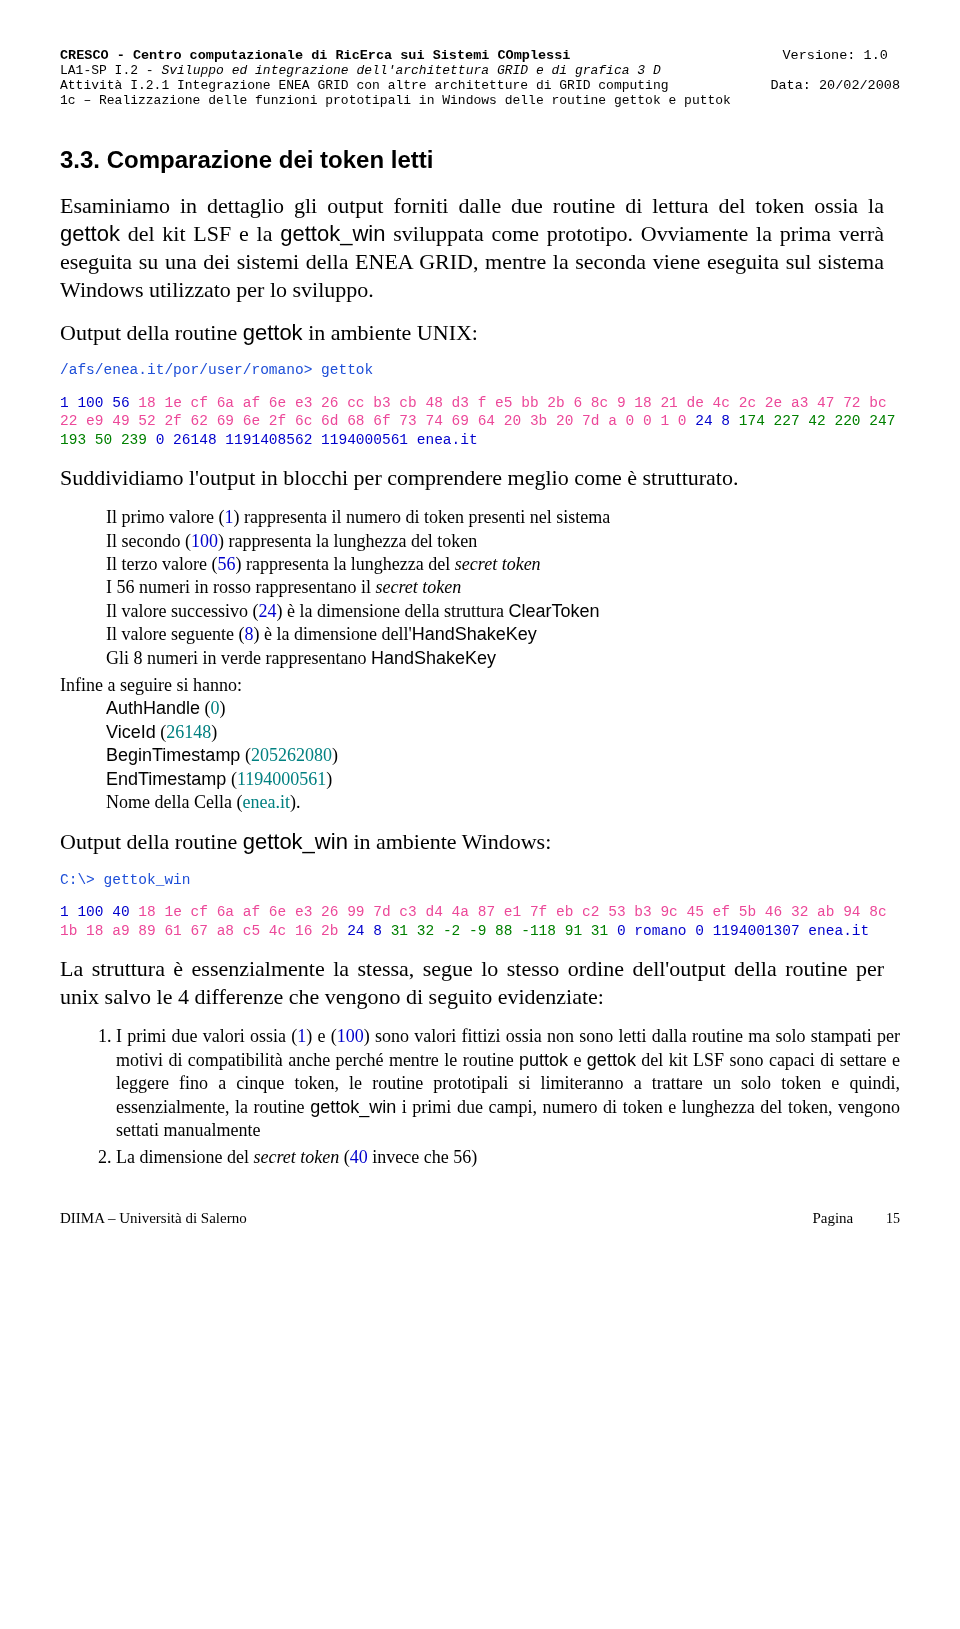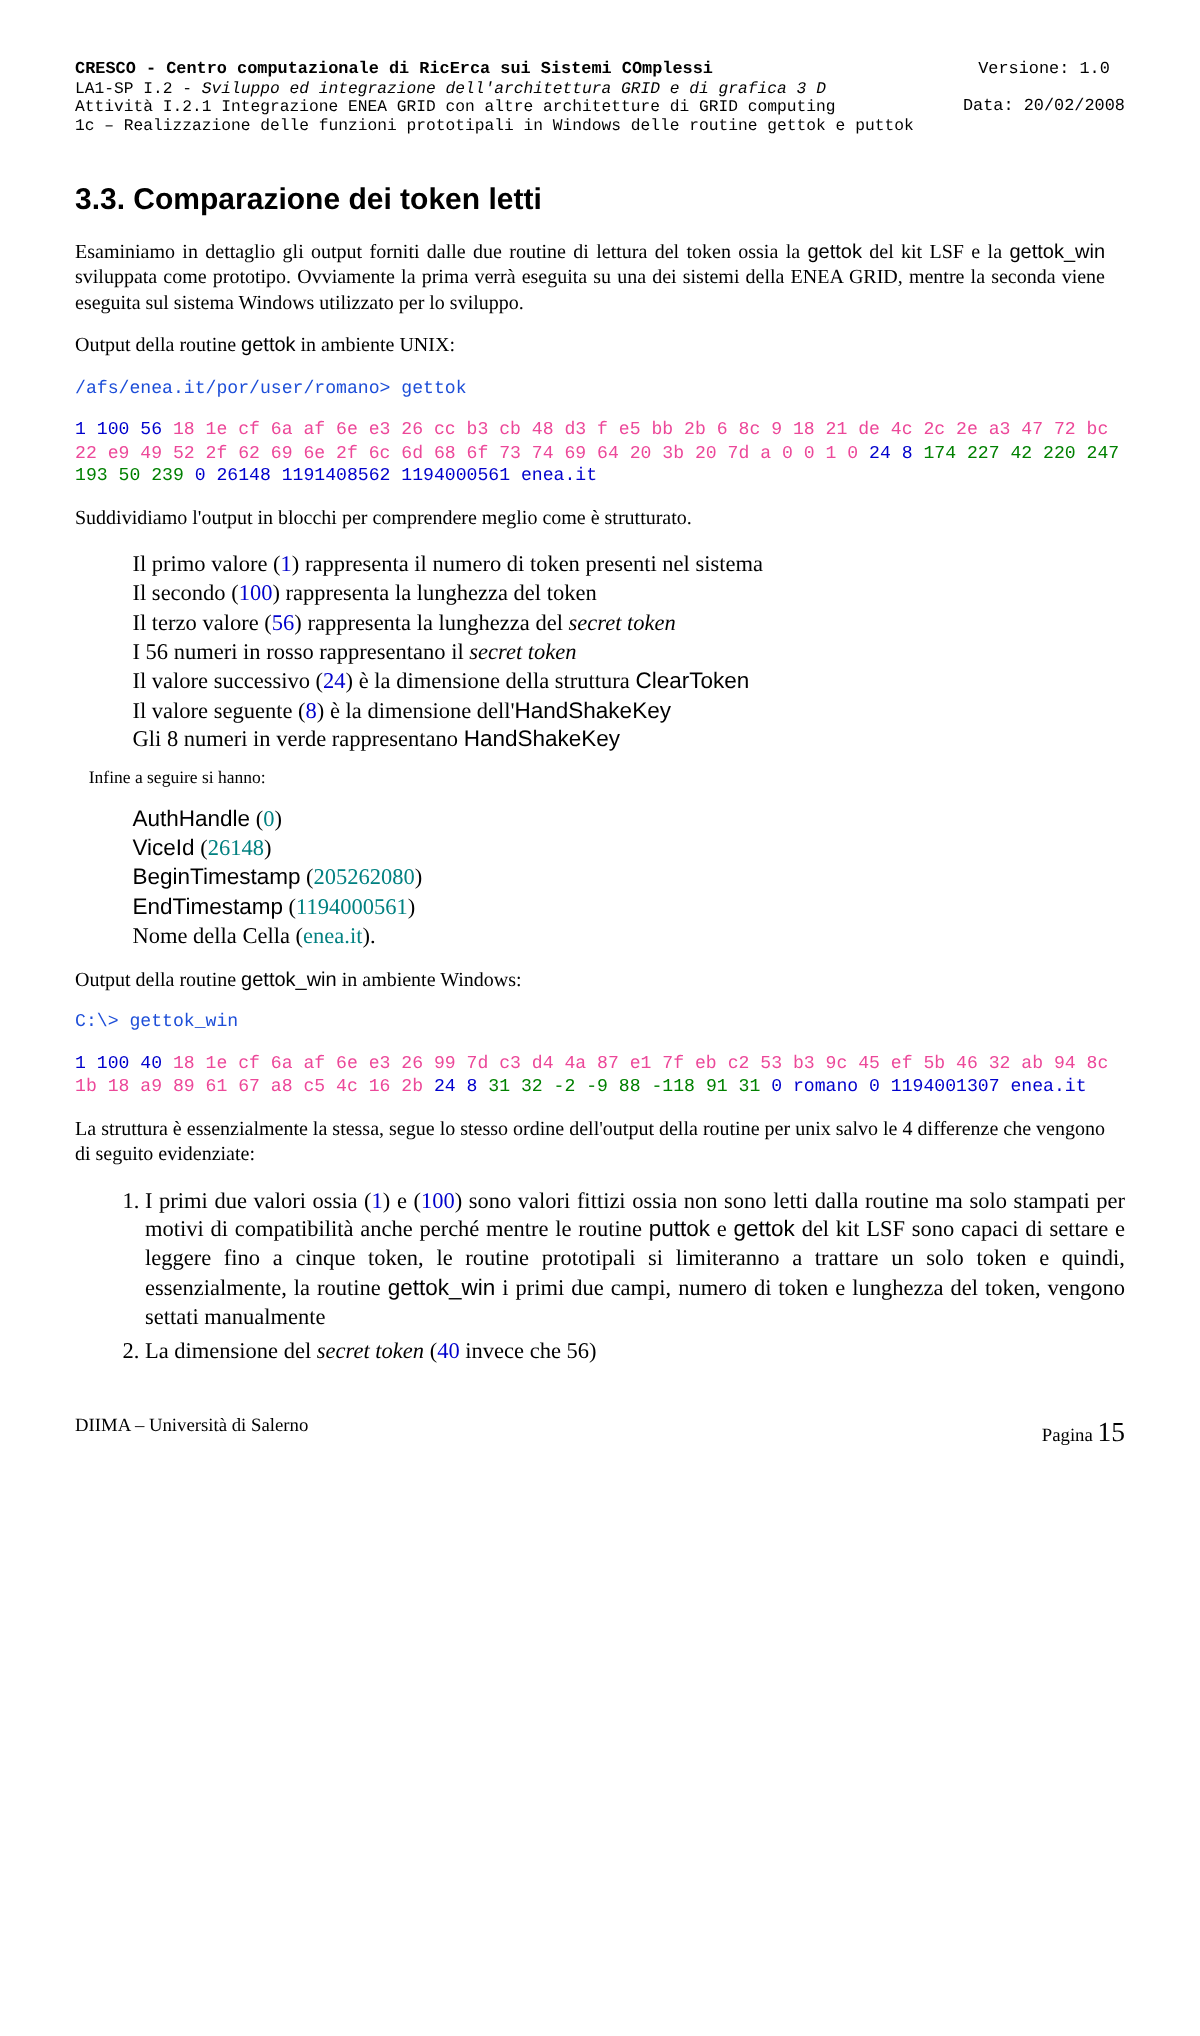--- a/index.html
+++ b/index.html
@@ -28,21 +28,21 @@
   .header-italic { font-style: italic; }
 
   .section-title {
     font-family: Arial, Helvetica, sans-serif;
     font-size: 24px;
     font-weight: bold;
     margin-top: 38px;
     margin-bottom: 18px;
   }
   p.body {
-    font-size: 16px;
+    font-size: 22px;
     text-align: justify;
     margin: 0 16px 14px 0;
     line-height: 1.28;
   }
   .sans { font-family: Arial, Helvetica, sans-serif; }
   .mono {
     font-family: "Courier New", Courier, monospace;
     font-size: 14.5px;
     line-height: 1.3;
     margin: 10px 0 14px 0;
@@ -61,22 +61,22 @@
 
   .indent-list {
     margin: 0 0 4px 46px;
     font-size: 18px;
     line-height: 1.3;
   }
   .indent-list .row { margin: 0; }
   .ital { font-style: italic; }
 
   .noindent-line {
-    font-size: 14px;
-    margin: 11px;
+    font-size: 18px;
+    margin: 0;
     line-height: 1.3;
   }
 
   ol.numlist {
     font-size: 18px;
     text-align: justify;
     margin: 2px 0 0 0;
     padding-left: 56px;
     line-height: 1.3;
   }
@@ -195,17 +195,17 @@
     </li>
     <li>
       <span>La dimensione del </span><span class="ital">secret token</span><span> (</span><span class="blue">40</span><span> invece che 56)</span>
     </li>
   </ol>
 
   <div class="footer">
     <div>DIIMA – Università di Salerno</div>
     <div>
       <span>Pagina</span>
-      <span class="pnum" style="font-size:22px;">15</span>
+      <span class="pnum" style="font-size:14px;margin-left:29px;">15</span>
     </div>
   </div>
 
 </div>
 
 </body></html>

